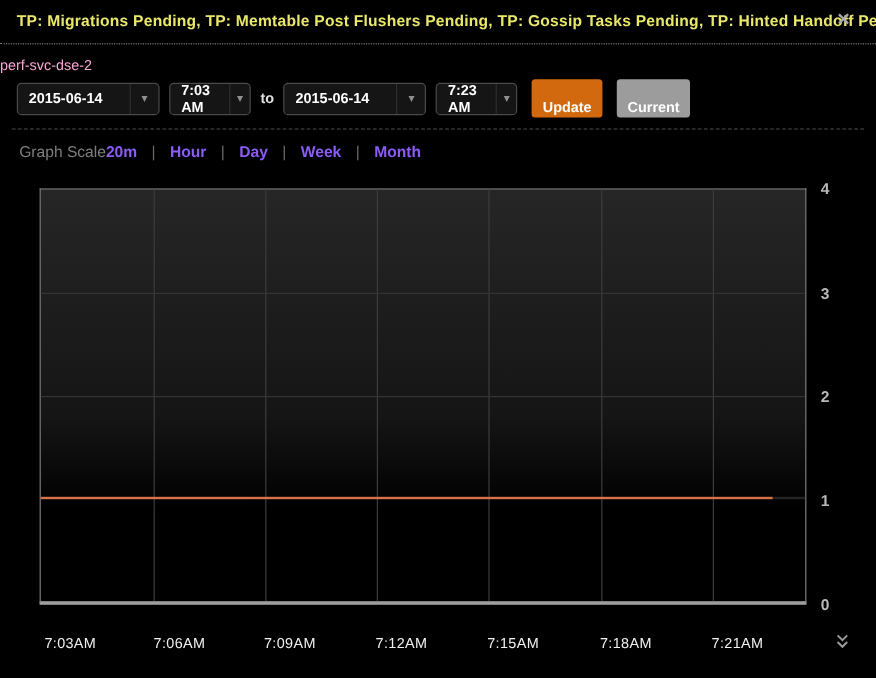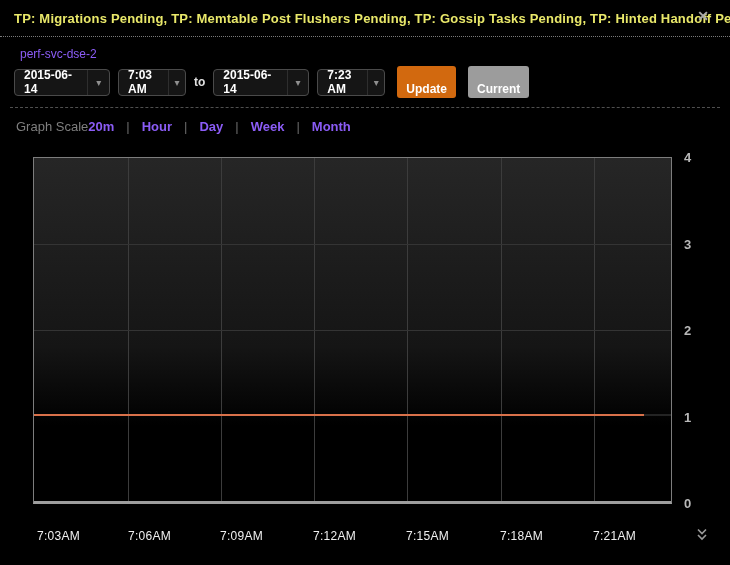--- a/index.html
+++ b/index.html
@@ -16,35 +16,35 @@
     border-bottom:1px dotted #7a7a7a;
     white-space:nowrap; overflow:hidden;
   }
   .title-text { color:#e9e86a; font-size:13px; font-weight:bold; letter-spacing:.2px; }
   .close-btn {
     position:absolute; top:7px; right:18px; width:18px; height:18px;
     color:#a9a9a9; font-size:14px; font-weight:bold; line-height:18px;
     text-align:center; cursor:pointer;
   }
 
-  .cluster-label { position:absolute; top:47px; left:20px; font-size:12px; color:#8b5cf6; }
+  .cluster-label { position:absolute; top:47px; left:0; font-size:12px; color:#f9a8d4; }
 
   
   .controls { position:absolute; top:68px; left:14px; height:28px; display:flex; align-items:center; }
   .select {
     display:flex; align-items:center; justify-content:space-between;
     height:27px; background:#151515; border:1px solid #4a4a4a; border-radius:4px;
     padding:0 0 0 9px; cursor:pointer;
   }
   .select .val { font-size:12px; font-weight:bold; color:#fff; }
   .select .caret {
     width:24px; text-align:center; color:#8f8f8f; font-size:10px;
     border-left:1px solid #2e2e2e; margin-left:8px; line-height:25px;
   }
-  .sel-date { width:96px; }
+  .sel-date { width:119px; }
   .sel-time { width:68px; margin-left:8px; }
   .to-label { margin:0 8px; font-size:12px; font-weight:bold; color:#e0e0e0; }
   .btn {
     height:26px; border:none; border-radius:3px; padding:16px 9px;
     font-family:"Liberation Sans", sans-serif;
     font-size:12px; font-weight:bold; color:#fff; cursor:pointer;
   }
   .btn-update { background:#d2690f; margin-left:12px; }
   .btn-current { background:#9c9c9c; margin-left:12px; }
 

